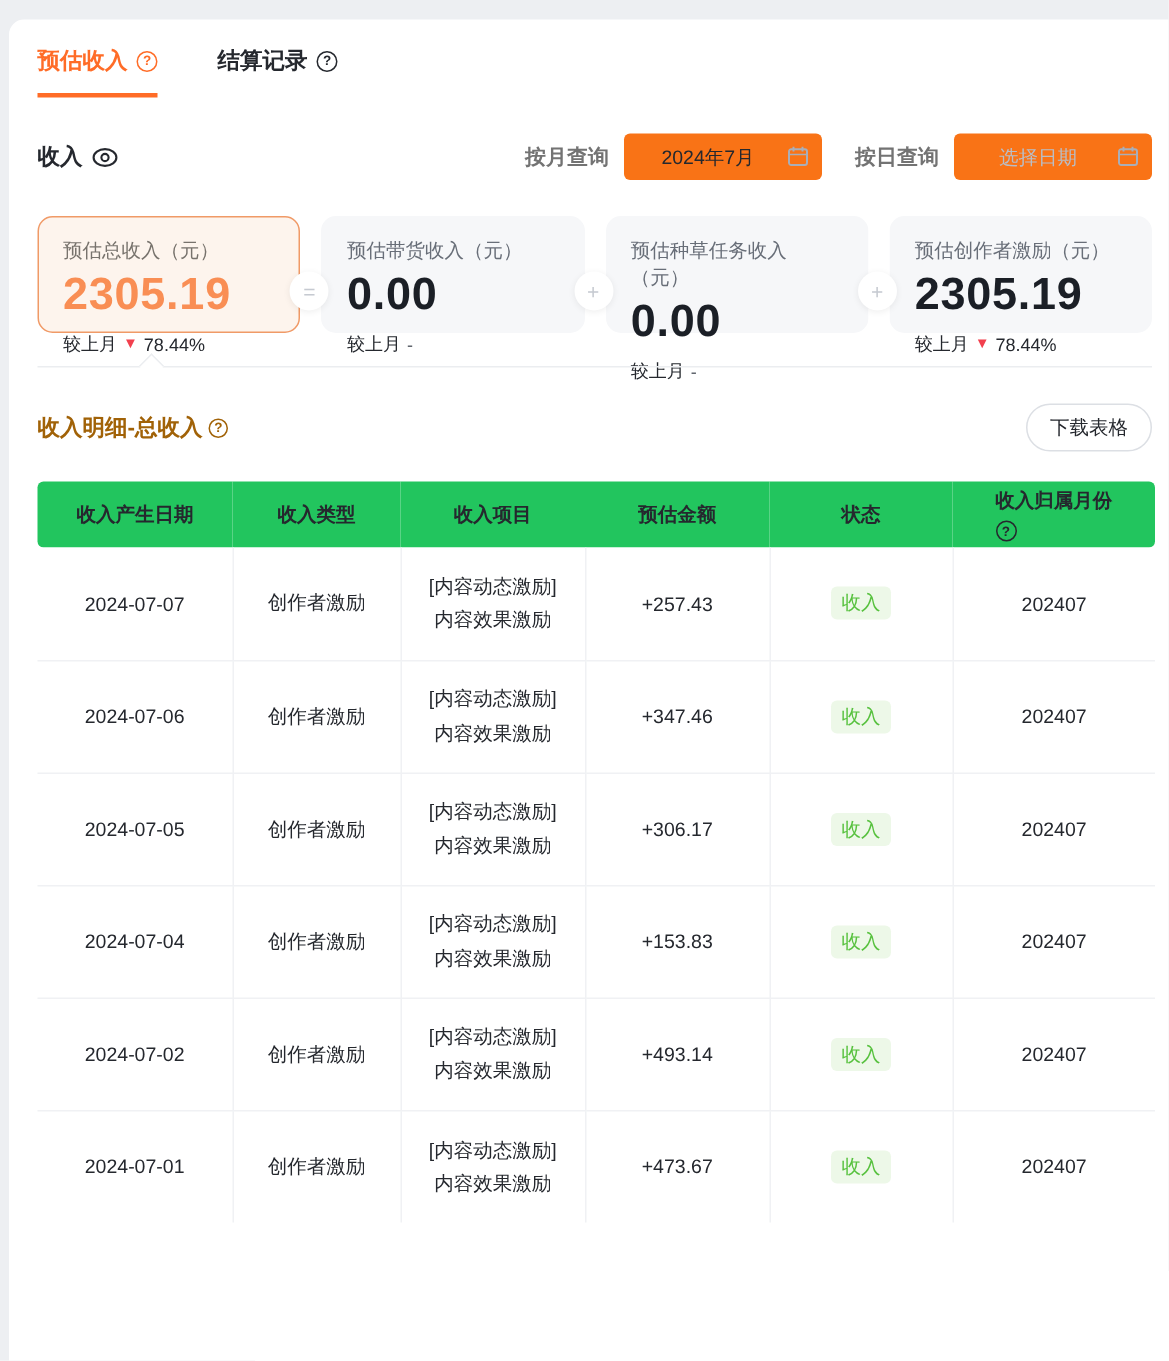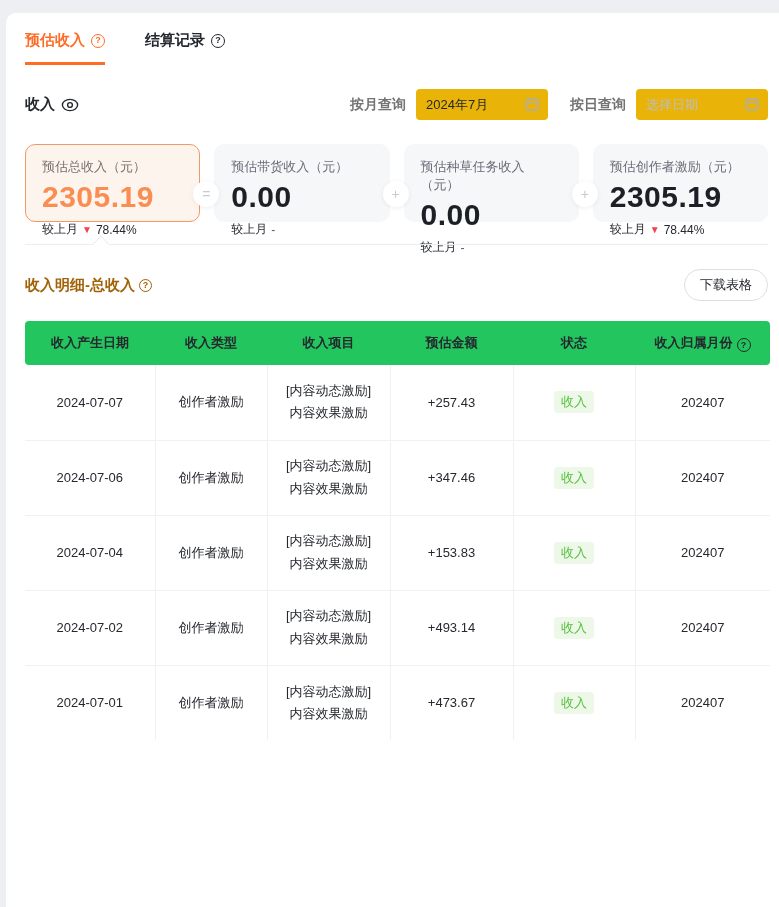--- a/index.html
+++ b/index.html
@@ -18,23 +18,23 @@
            width:14px; height:14px; border:1.3px solid currentColor; border-radius:50%;
            font-size:9px; font-weight:bold; line-height:1; }
 
   
   .filter-row { display:flex; align-items:center; justify-content:space-between; margin-top:24px; }
   .income-title { display:flex; align-items:center; gap:6px; font-size:15px; font-weight:bold; color:#25282e; }
   .filters { display:flex; align-items:center; gap:22px; }
   .filter-pair { display:flex; align-items:center; gap:10px; }
   .filter-label { font-size:14px; font-weight:bold; color:#737373; }
   .picker { position:relative; }
-  .picker input { width:132px; height:31px; background:#eab308; border:none; border-radius:4px;
+  .picker input { width:132px; height:31px; background:#f97316; border:none; border-radius:4px;
                   padding:0 30px 0 10px; font-size:13px; color:#25282e; outline:none;
-                  font-family:"Liberation Sans","DejaVu Sans",sans-serif; }
+                  font-family:"Liberation Sans","DejaVu Sans",sans-serif;text-align:center; }
   .picker input::placeholder { color:#b9bec7; }
   .cal-icon { position:absolute; right:9px; top:8px; color:#a9aeb8; }
 
   
   .cards { display:flex; gap:14px; margin-top:24px; position:relative; }
   .card { flex:1; height:78px; background:#f6f7f9; border:1px solid transparent; border-radius:10px;
           padding:13px 16px; position:relative; cursor:pointer; }
   .card.highlight { background:#fdf4ed; border-color:#f09a67; }
   .card-title { font-size:13px; color:#77726c; }
   .card.plain .card-title { color:#686e78; }
@@ -61,21 +61,21 @@
                   font-family:"Liberation Sans","DejaVu Sans",sans-serif; }
 
   
   table { width:745px; margin-top:20px; border-collapse:collapse; table-layout:fixed; }
   col.c1{width:130px} col.c2{width:112px} col.c3{width:123px}
   col.c4{width:123px} col.c5{width:122px} col.c6{width:135px}
   thead th { height:44px; background:#22c55e; font-size:13px; font-weight:bold; color:#25282e;
              text-align:center; vertical-align:middle; }
   thead th:first-child { border-radius:4px 0 0 4px; }
   thead th:last-child  { border-radius:0 4px 4px 0; }
-  .th-inner { display:inline-flex; align-items:flex-end; gap:4px; }
+  .th-inner { display:inline-flex; align-items:flex-start; gap:4px;flex-direction:column; }
   tbody td { height:75px; text-align:center; vertical-align:middle; font-size:13px; color:#25282e;
              border-bottom:1px solid #f0f1f4; border-right:1px solid #f0f1f4; background:#fff; }
   tbody td:last-child { border-right:none; }
   tbody tr:last-child td { border-bottom:none; }
   .project { line-height:1.7; }
   .badge { display:inline-block; background:#edf8e8; color:#57c13e; font-size:13px;
            padding:2px 7px; border-radius:4px; }
   .eye { color:#25282e; }
 </style>
 </head>
@@ -229,20 +229,33 @@
               <div class="project">
                 <div>[内容动态激励]</div>
                 <div>内容效果激励</div>
               </div>
             </td>
           <td>+347.46</td>
           <td><span class="badge">收入</span></td>
           <td>202407</td>
         </tr>
         <tr>
+          <td>2024-07-05</td>
+          <td>创作者激励</td>
+          <td>
+              <div class="project">
+                <div>[内容动态激励]</div>
+                <div>内容效果激励</div>
+              </div>
+            </td>
+          <td>+306.17</td>
+          <td><span class="badge">收入</span></td>
+          <td>202407</td>
+        </tr>
+        <tr>
           <td>2024-07-04</td>
           <td>创作者激励</td>
           <td>
               <div class="project">
                 <div>[内容动态激励]</div>
                 <div>内容效果激励</div>
               </div>
             </td>
           <td>+153.83</td>
           <td><span class="badge">收入</span></td>

